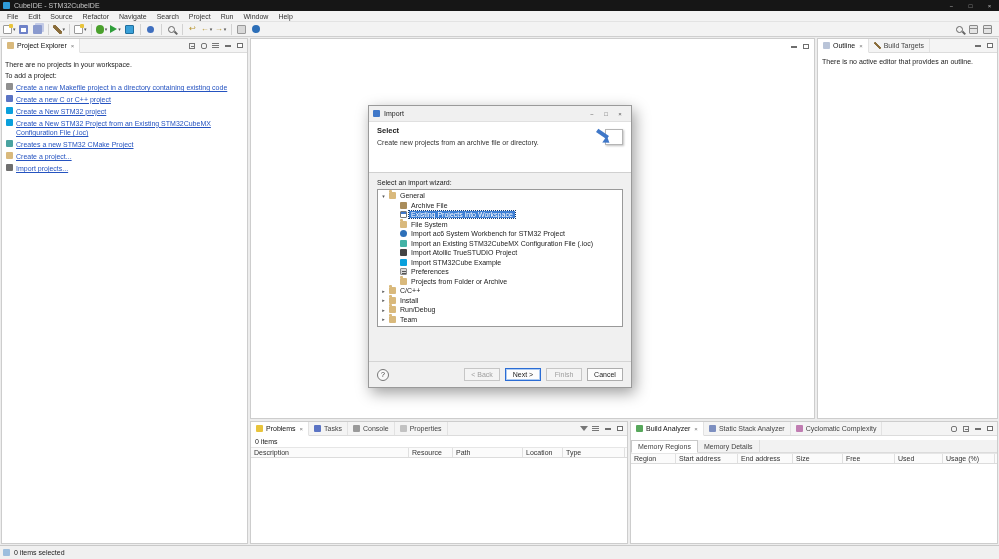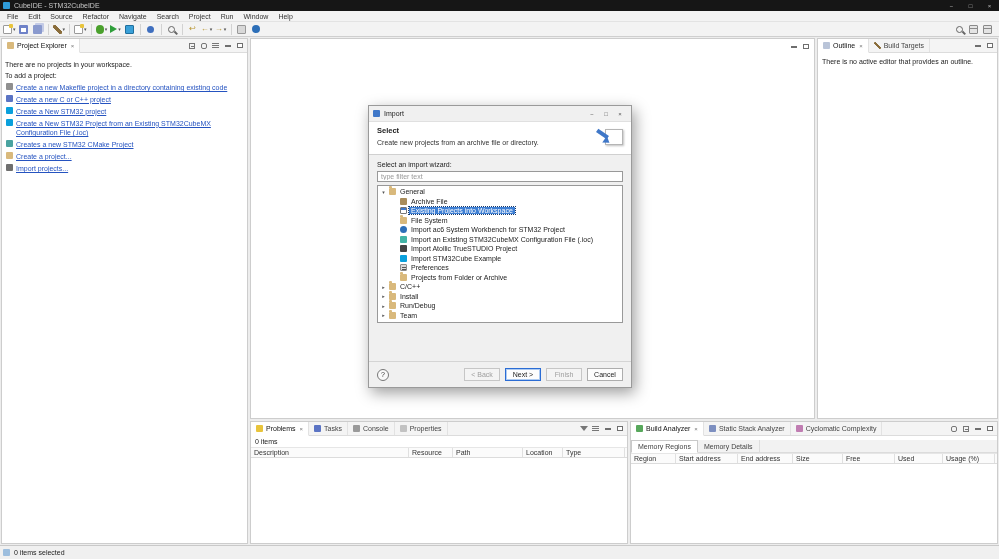--- a/index.html
+++ b/index.html
@@ -110,21 +110,21 @@
   .statusbar { position:absolute; left:0; top:545px; width:100%; height:14px; background:#f0f0f0; border-top:1px solid #c9c9c9; display:flex; align-items:center; padding-left:3px; }
   .status-icon { width:7px; height:7px; background:#9dbede; border-radius:1px; margin-right:4px; flex:none; }
 
   
   .dialog { position:absolute; left:368px; top:105px; width:264px; height:283px; background:#f0f0f0; border:1px solid #9a9a9a; box-shadow:3px 5px 14px rgba(0,0,0,.38); }
   .dlg-titlebar { height:15px; display:flex; align-items:center; padding:0 4px; background:#f0f0f0; }
   .dlg-icon { width:7px; height:7px; background:#3f77c8; border-radius:1px; margin-right:4px; flex:none; }
   .dlg-title { color:#222; }
   .dlg-controls { margin-left:auto; display:flex; }
   .dlg-btn { width:14px; display:flex; align-items:center; justify-content:center; font-size:6px; color:#555; }
-  .dlg-header { height:34px; background:#fff; border-top:1px solid #e0e0e0; border-bottom:1px solid #d0d0d0; padding:4px 8px; position:relative; }
+  .dlg-header { height:52px; background:#fff; border-top:1px solid #e0e0e0; border-bottom:1px solid #d0d0d0; padding:4px 8px; position:relative; }
   .dlg-heading { font-weight:bold; font-size:7.5px; margin-bottom:4px; }
   .dlg-desc { color:#333; }
   .import-art { position:absolute; right:8px; top:4px; width:28px; height:26px; }
   .import-art .card { position:absolute; right:0; top:3px; width:18px; height:16px; background:#fff; border:1px solid #b5b5b5; box-shadow:1px 1px 2px rgba(0,0,0,.25); }
   .import-art .shaft { position:absolute; left:1px; top:6px; width:13px; height:4px; background:#3f77c8; transform:rotate(35deg); }
   .import-art .head { position:absolute; left:9px; top:11px; width:0; height:0; border-left:6px solid #3f77c8; border-top:4px solid transparent; border-bottom:4px solid transparent; transform:rotate(35deg); }
   .dlg-body { padding:6px 8px 0 8px; }
   .dlg-label { margin-bottom:3px; }
   .filter-input { width:100%; height:11px; border:1px solid #999; font-family:inherit; font-size:7px; padding:0 3px; color:#222; background:#fff; }
   .filter-input::placeholder { color:#9a9a9a; }
@@ -463,21 +463,20 @@
       <div class="dlg-heading">Select</div>
       <div class="dlg-desc">Create new projects from an archive file or directory.</div>
       <span class="import-art">
         <span class="card"></span>
           <span class="shaft"></span>
           <span class="head"></span>
       </span>
     </div>
     <div class="dlg-body">
       <div class="dlg-label">Select an import wizard:</div>
-      <input class="filter-input" type="text" placeholder="type filter text" style="">
       <div class="tree">
         <div class="trow">
           <span class="twist">▾</span>
           <span class="ticon ti-folder"></span>
           <span class="tlabel">General</span>
         </div>
         <div class="trow child">
           <span class="twist"></span>
           <span class="ticon ti-archive"></span>
           <span class="tlabel">Archive File</span>

